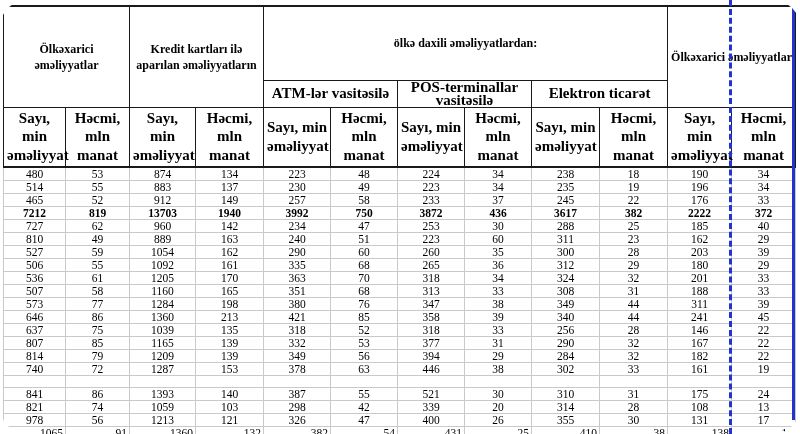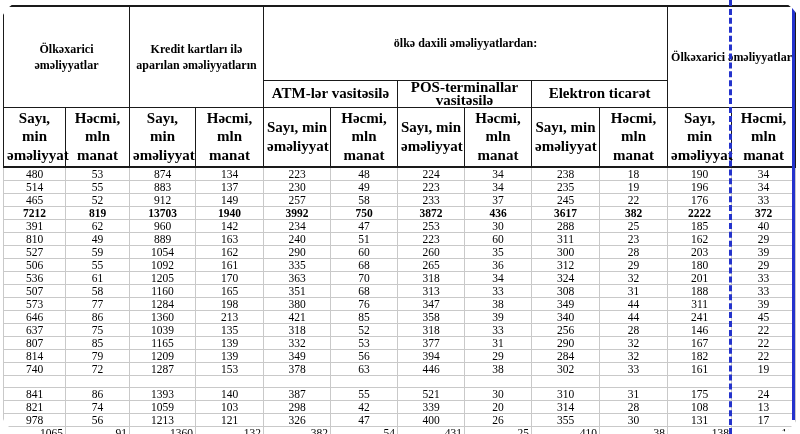--- a/index.html
+++ b/index.html
@@ -166,21 +166,21 @@
           <td>3992</td>
           <td>750</td>
           <td>3872</td>
           <td>436</td>
           <td>3617</td>
           <td>382</td>
           <td>2222</td>
           <td>372</td>
         </tr>
         <tr>
-          <td>391</td>
+          <td>727</td>
           <td>62</td>
           <td>960</td>
           <td>142</td>
           <td>234</td>
           <td>47</td>
           <td>253</td>
           <td>30</td>
           <td>288</td>
           <td>25</td>
           <td>185</td>

